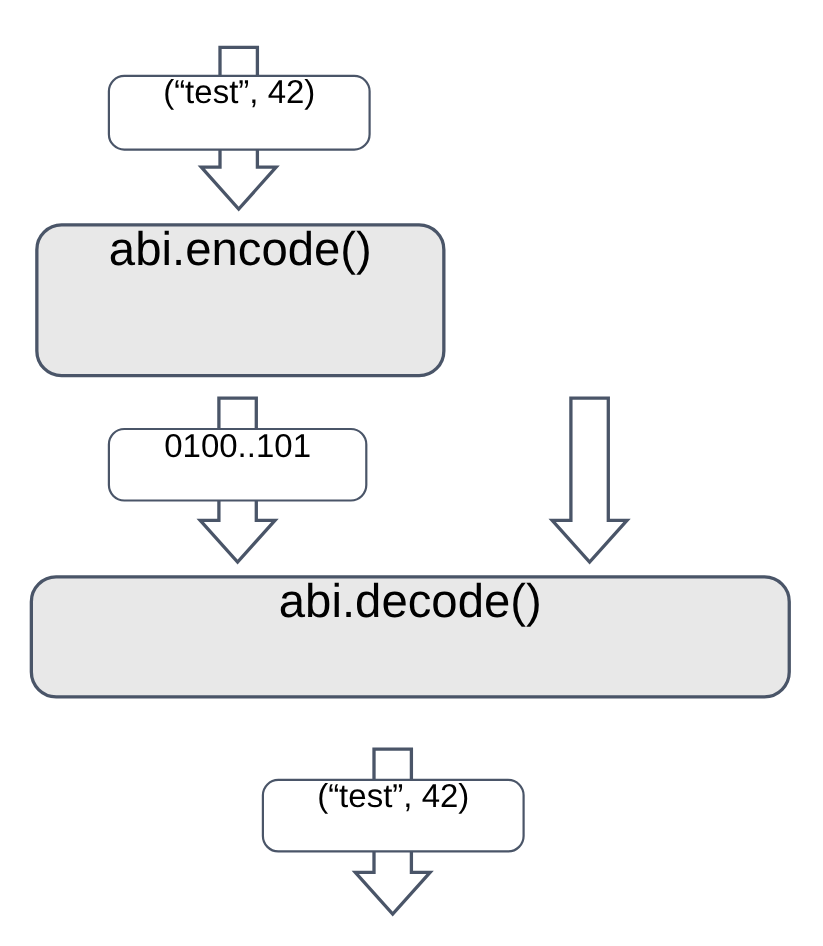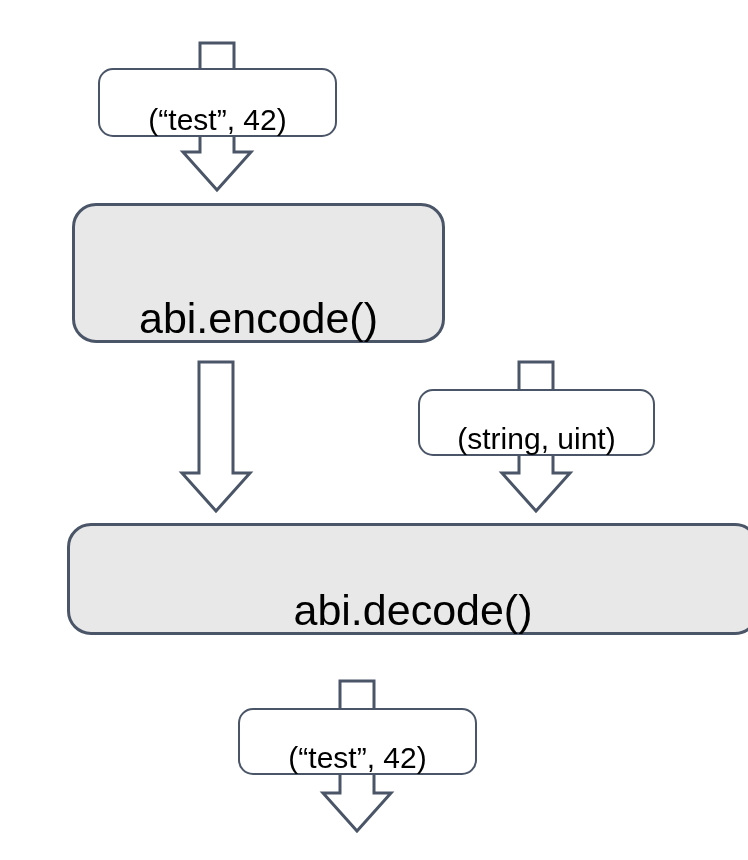--- a/index.html
+++ b/index.html
@@ -27,39 +27,38 @@
     position: absolute;
     left: 0;
     top: 0;
     width: 748px;
     height: 860px;
   }
   .node {
     position: absolute;
     box-sizing: border-box;
     display: flex;
-    align-items: flex-end;
+    align-items: flex-start;
     justify-content: center;
     text-align: center;
     white-space: nowrap;
   }
   .label-box {
     background: var(--label-fill, #ffffff);
     border: 2.5px solid var(--stroke, #4a5568);
     border-radius: 15px;
     font-size: 30px;
     line-height: 1;
   }
   .process-box {
     background: var(--process-fill, #e8e8e8);
     border: 3px solid var(--stroke, #4a5568);
     border-radius: 24px;
     font-size: 43px;
     line-height: 1;
-    margin-left: 40px;
   }
   
   #node-input-tuple   { left:  98px; top:  68px; width: 239px; height: 69px; }
   #node-encode-fn     { left:  32px; top: 203px; width: 373px; height: 140px; }
   #node-encoded-bytes { left:  98px; top: 389px; width: 236px; height: 67px; }
   #node-types-tuple   { left: 418px; top: 389px; width: 237px; height: 67px; }
   #node-decode-fn     { left:  27px; top: 523px; width: 692px; height: 112px; }
   #node-output-tuple  { left: 238px; top: 708px; width: 239px; height: 67px; }
 </style>
 </head>
@@ -79,24 +78,24 @@
   </svg>
 
   <div class="node label-box" id="node-input-tuple">
     <span>(“test”, 42)</span>
   </div>
 
   <div class="node process-box" id="node-encode-fn">
     <span>abi.encode()</span>
   </div>
 
+  <div class="node label-box" id="node-encoded-bytes">
+    <span>0100..101</span>
+  </div>
 
-  <div class="node label-box" id="node-types-tuple">
-    <span>(string, uint)</span>
-  </div>
 
   <div class="node process-box" id="node-decode-fn">
     <span>abi.decode()</span>
   </div>
 
   <div class="node label-box" id="node-output-tuple">
     <span>(“test”, 42)</span>
   </div>
 
 </div>

